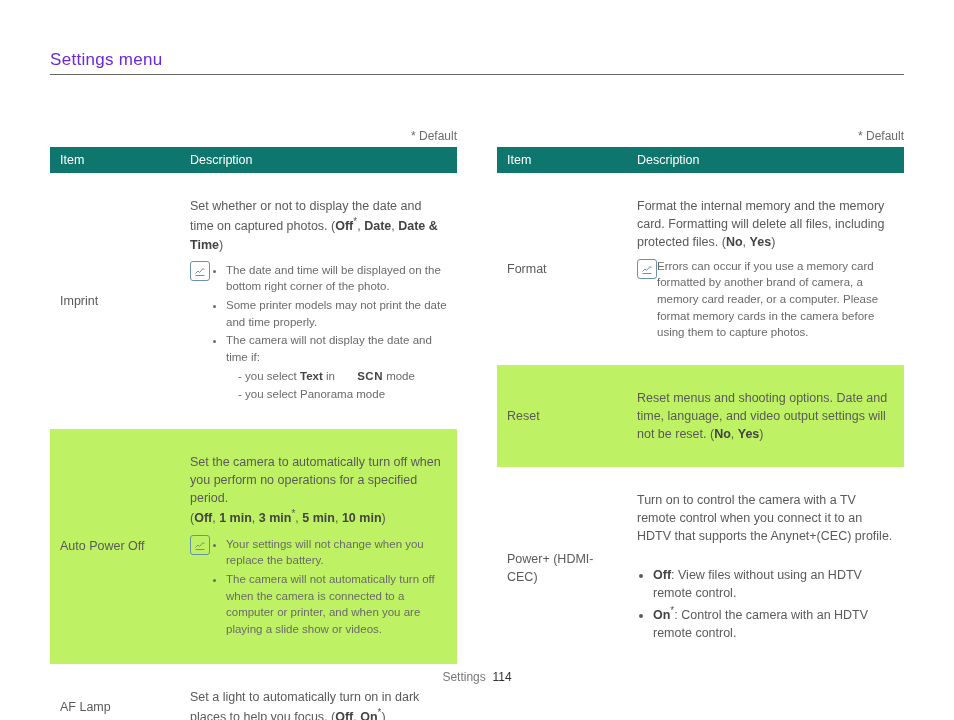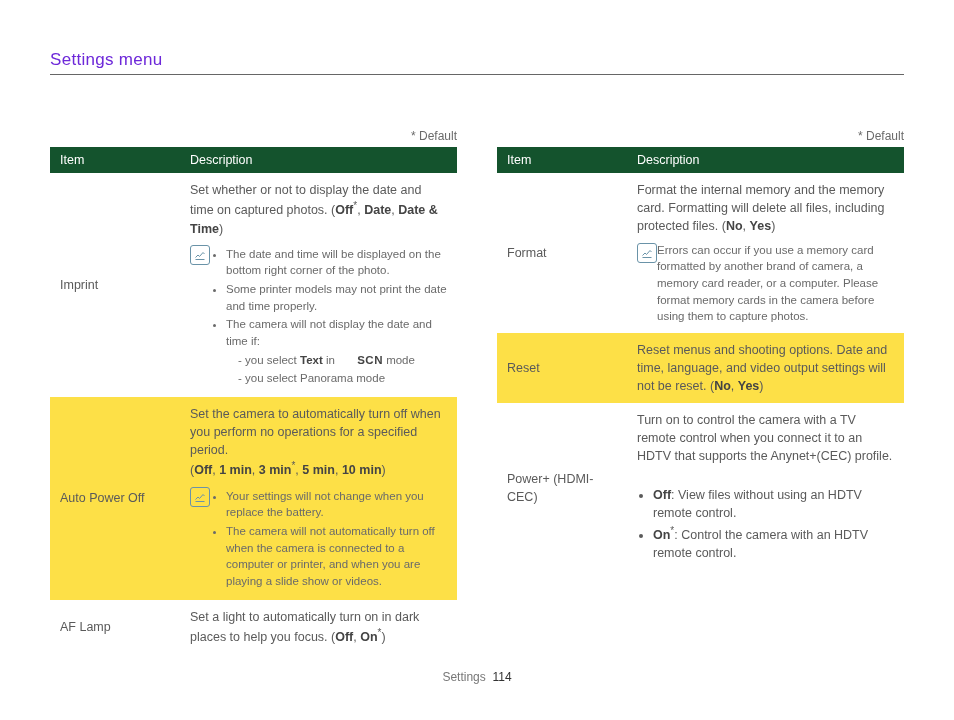--- a/index.html
+++ b/index.html
@@ -37,34 +37,34 @@
     margin-bottom: 4px;
     margin-top: 26px;
   }
   table.spec {
     width: 100%;
     border-collapse: collapse;
     font-size: 12.5px;
     line-height: 1.45;
   }
   table.spec th {
-    background: #14532d;
+    background: #0f766e;
     color: #fff;
     font-weight: 400;
     text-align: left;
     padding: 4px 10px;
     font-size: 12.5px;
   }
   table.spec th.item-col { width: 110px; }
   table.spec td {
-    padding: 8px 10px;
+    padding: 24px 10px;
     vertical-align: middle;
     color: #5a5a5a;
   }
-  table.spec tr.alt td { background: #fde047; }
+  table.spec tr.alt td { background: #bef264; }
   .bold { font-weight: 700; color: #444; }
   sup.ast { color:#5a5a5a; font-size:10px; vertical-align: super;}
   .notebox {
     display: flex;
     align-items: flex-start;
     gap: 0;
     margin-top: 6px;
   }
   .note-icon {
     flex: 0 0 auto;

